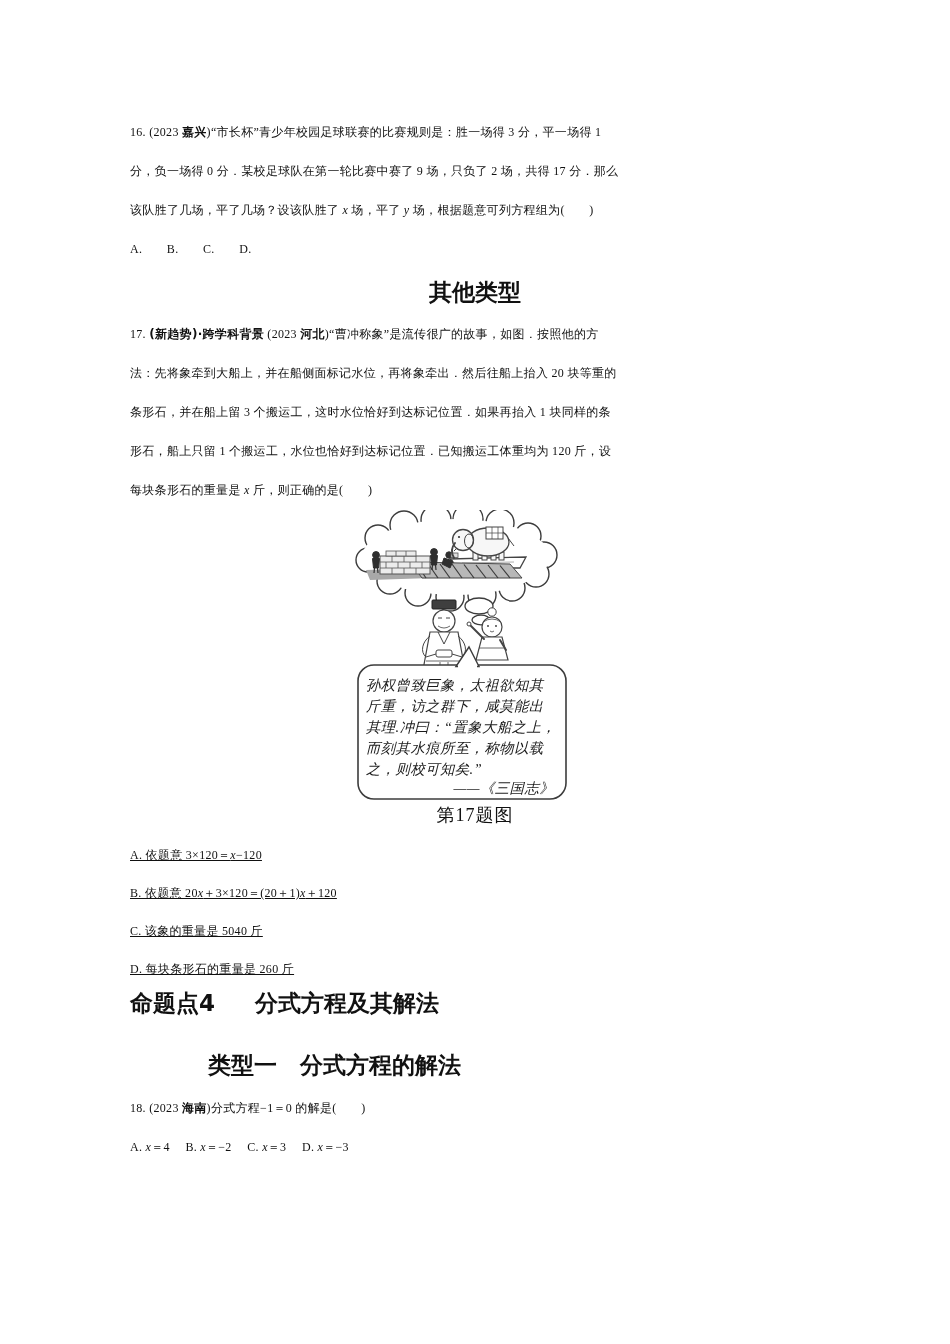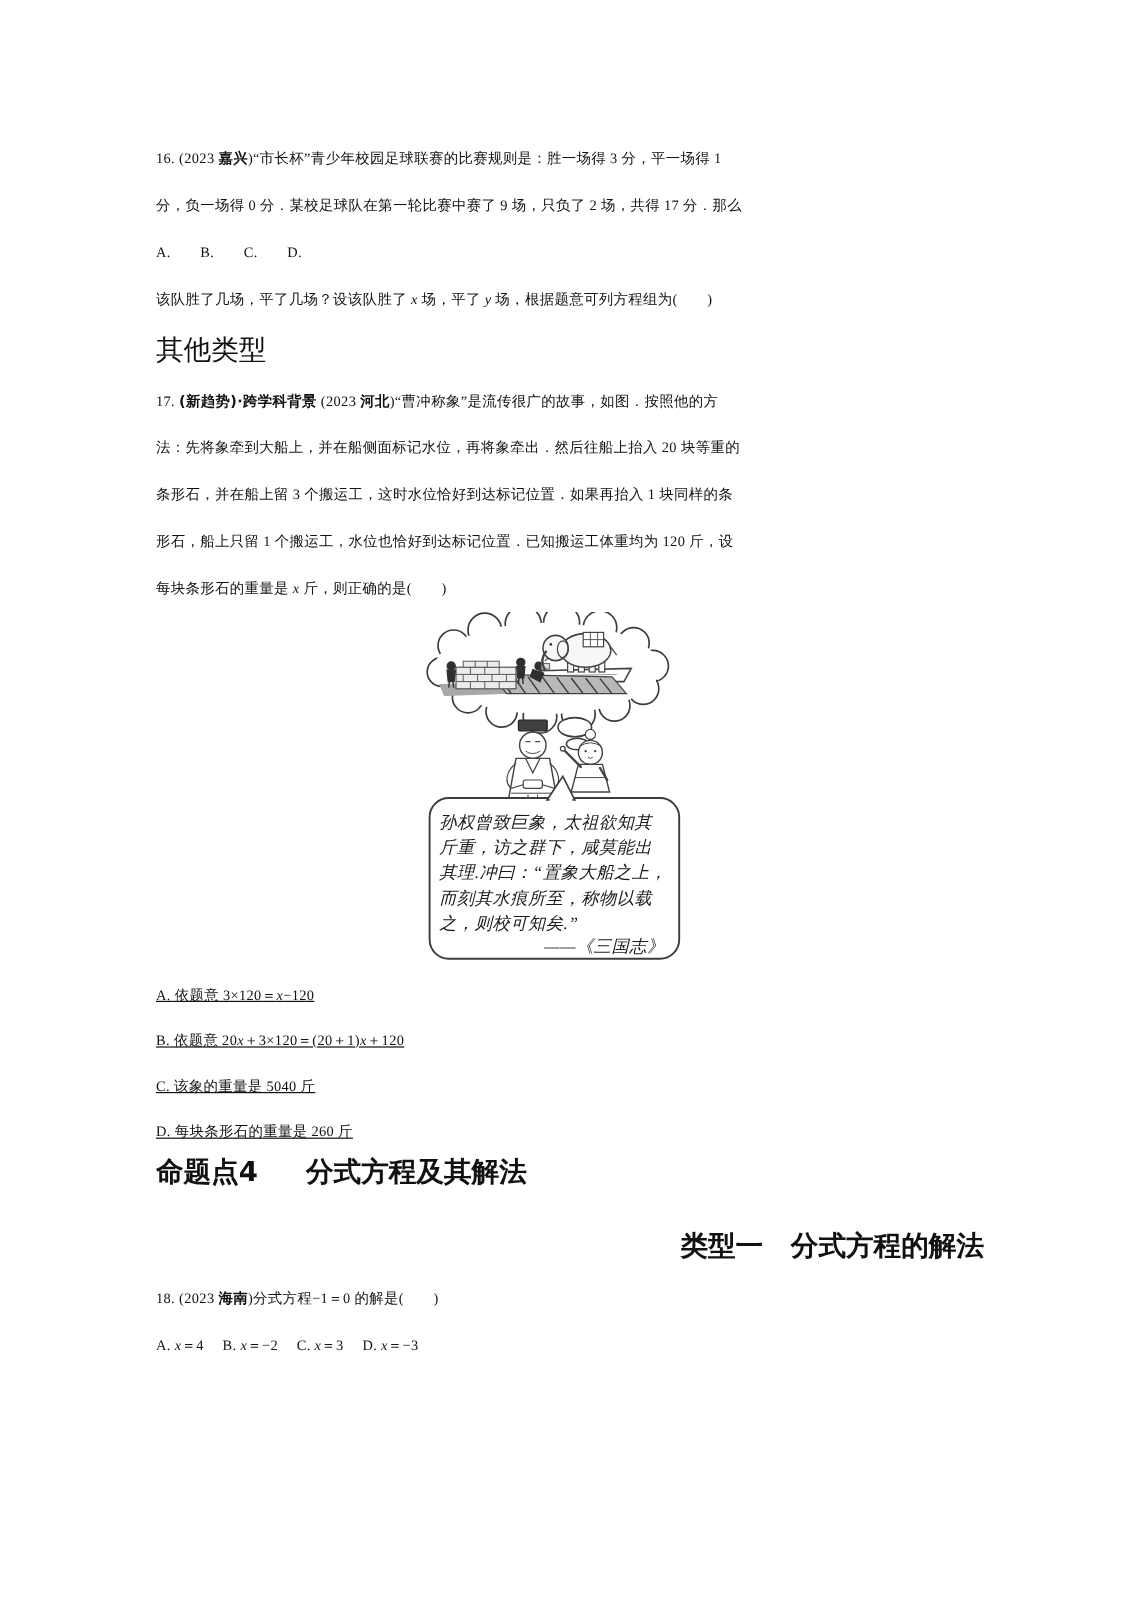--- a/index.html
+++ b/index.html
@@ -4,47 +4,47 @@
 <title></title>
 <style>
   html,body{margin:0;padding:0;background:#ffffff;}
   .page{position:relative;width:950px;height:1344px;background:#ffffff;overflow:hidden;
         font-family:"Liberation Serif","DejaVu Serif",serif;color:#111111;}
   .content{padding:113px 130px 0 130px;}
   .line{font-size:12px;line-height:39px;white-space:nowrap;letter-spacing:0.3px;}
   .line38{line-height:38px;}
   .b{font-family:"DejaVu Sans","Liberation Sans",sans-serif;font-weight:bold;}
   .i{font-style:italic;font-family:"Liberation Serif","DejaVu Serif",serif;}
-  .h-center{font-family:"DejaVu Sans","Liberation Sans",sans-serif;font-weight:normal;
-            font-size:23px;line-height:30px;text-align:left;margin:8px 0;}
+  .h-center{font-family:"DejaVu Sans","Liberation Sans",sans-serif;font-weight:bold;
+            font-size:23px;line-height:30px;text-align:center;margin:8px 0;}
   .h-left{font-family:"DejaVu Sans","Liberation Sans",sans-serif;font-weight:bold;
           font-size:23px;line-height:30px;text-align:left;}
   .h-left .gap{margin-left:40px;}
   .h-type{font-family:"DejaVu Sans","Liberation Sans",sans-serif;font-weight:bold;
-          font-size:23px;line-height:30px;text-align:right;padding-left:78px;margin-top:32px;}
+          font-size:23px;line-height:30px;text-align:left;padding-left:78px;margin-top:32px;}
   .figure{margin-left:222px;width:232px;height:292px;}
   .caption{text-align:center;font-size:18px;line-height:26px;letter-spacing:1px;}
   .mt8{margin-top:8px;text-decoration:underline;}
   .mt9{margin-top:9px;}
   .mt5{margin-top:5px;}
   svg{display:block;}
   .bubble-text{font-family:"Liberation Serif","DejaVu Serif",serif;font-style:italic;
                font-size:14.3px;fill:#1a1a1a;letter-spacing:0.5px;}
 </style>
 </head>
 <body>
 
 <div class="page">
   <div class="content">
 
     <div>
       <div class="line"><span>16. (2023 </span><span class="b">嘉兴</span><span>)“市长杯”青少年校园足球联赛的比赛规则是：胜一场得 3 分，平一场得 1</span></div>
       <div class="line"><span>分，负一场得 0 分．某校足球队在第一轮比赛中赛了 9 场，只负了 2 场，共得 17 分．那么</span></div>
+      <div class="line"><span>该队胜了几场，平了几场？设该队胜了 </span><span class="i">x</span><span> 场，平了 </span><span class="i">y</span><span> 场，根据题意可列方程组为(　　)</span></div>
       <div class="line"><span>A.　　B.　　C.　　D.</span></div>
-      <div class="line"><span>该队胜了几场，平了几场？设该队胜了 </span><span class="i">x</span><span> 场，平了 </span><span class="i">y</span><span> 场，根据题意可列方程组为(　　)</span></div>
     </div>
 
     <div class="h-center">其他类型</div>
 
     <div>
       <div class="line"><span>17. </span><span class="b">(新趋势)·跨学科背景</span><span> (2023 </span><span class="b">河北</span><span>)“曹冲称象”是流传很广的故事，如图．按照他的方</span></div>
       <div class="line"><span>法：先将象牵到大船上，并在船侧面标记水位，再将象牵出．然后往船上抬入 20 块等重的</span></div>
       <div class="line"><span>条形石，并在船上留 3 个搬运工，这时水位恰好到达标记位置．如果再抬入 1 块同样的条</span></div>
       <div class="line"><span>形石，船上只留 1 个搬运工，水位也恰好到达标记位置．已知搬运工体重均为 120 斤，设</span></div>
       <div class="line"><span>每块条形石的重量是 </span><span class="i">x</span><span> 斤，则正确的是(　　)</span></div>
@@ -180,20 +180,21 @@
           <path d="M106,156.6 L125,156.6" stroke="#ffffff" stroke-width="3.4"></path>
           <text class="bubble-text" x="14" y="180">孙权曾致巨象，太祖欲知其</text>
           <text class="bubble-text" x="14" y="201">斤重，访之群下，咸莫能出</text>
           <text class="bubble-text" x="14" y="222">其理.冲曰：“置象大船之上，</text>
           <text class="bubble-text" x="14" y="243">而刻其水痕所至，称物以载</text>
           <text class="bubble-text" x="14" y="264">之，则校可知矣.”</text>
           <text class="bubble-text" x="202" y="283" text-anchor="end">——《三国志》</text>
         </g>
       </svg>
     </div>
+    <div class="caption">第17题图</div>
 
     <div class="mt8">
       <div class="line line38"><span>A. 依题意 3×120＝</span><span class="i">x</span><span>−120</span></div>
       <div class="line line38"><span>B. 依题意 20</span><span class="i">x</span><span>＋3×120＝(20＋1)</span><span class="i">x</span><span>＋120</span></div>
       <div class="line line38"><span>C. 该象的重量是 5040 斤</span></div>
       <div class="line line38"><span>D. 每块条形石的重量是 260 斤</span></div>
     </div>
 
     <div class="h-left">
       <span>命题点4</span><span class="gap">分式方程及其解法</span>

